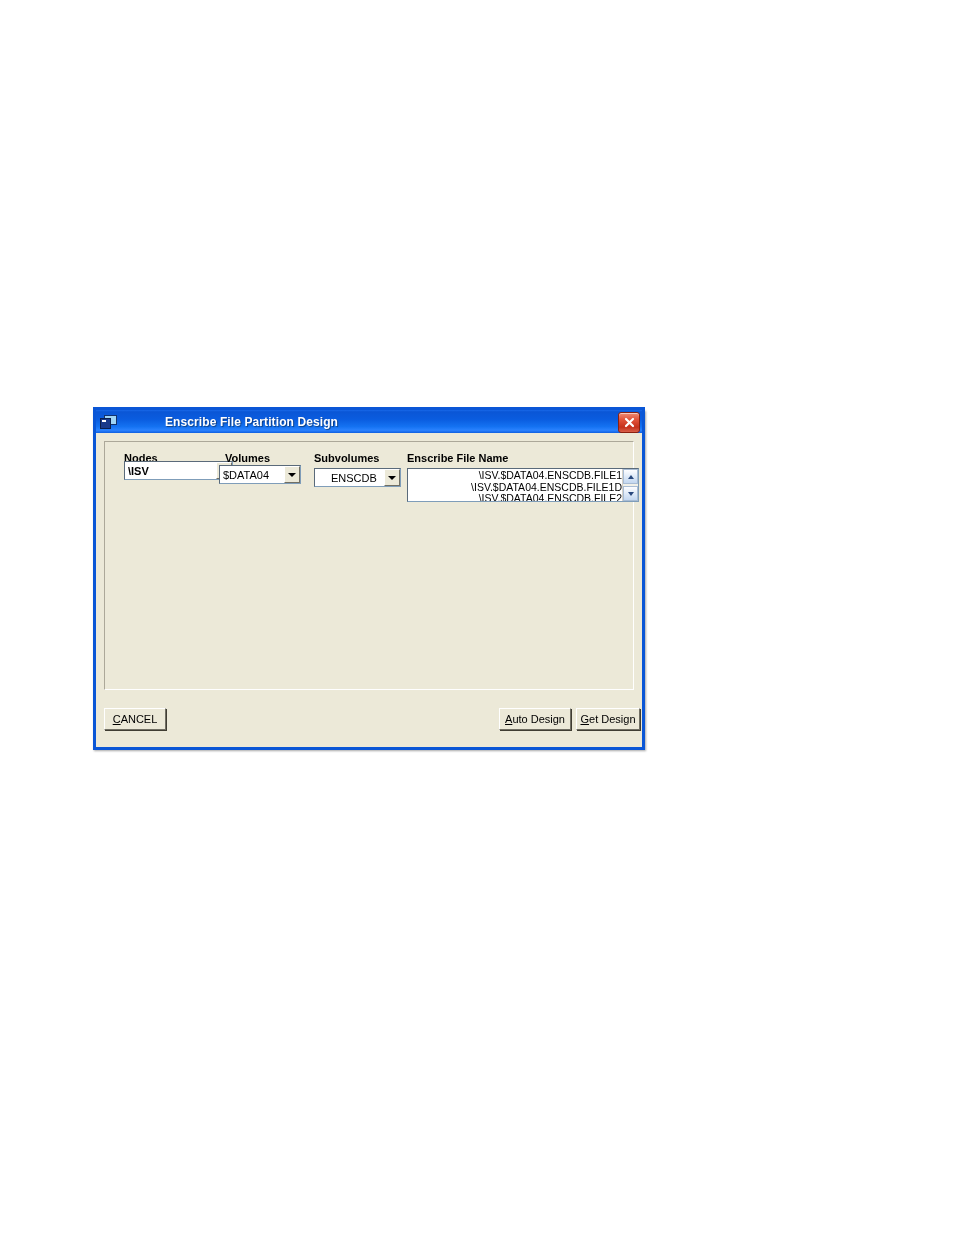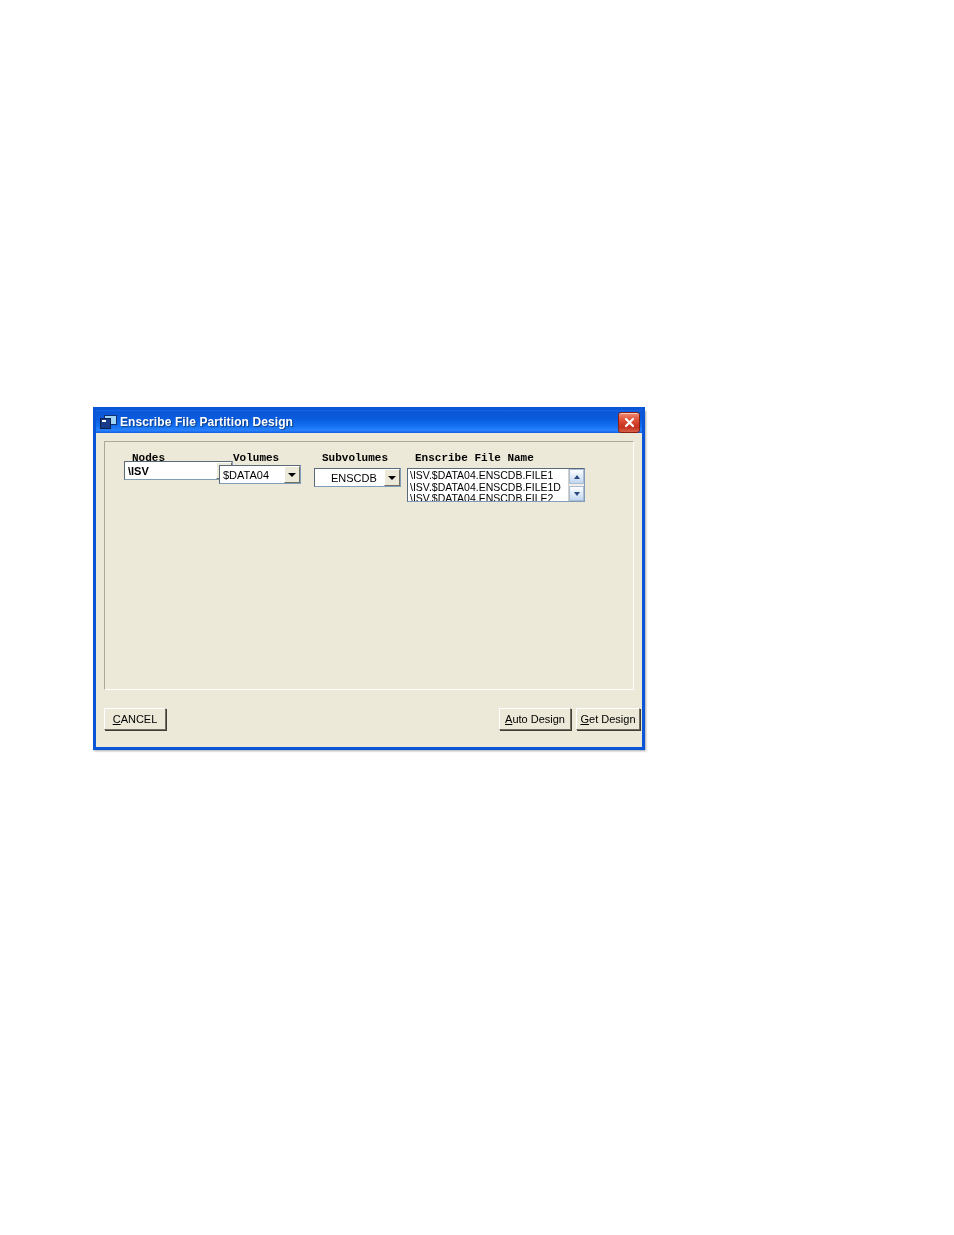--- a/index.html
+++ b/index.html
@@ -36,20 +36,21 @@
         #1868e8 0%, #0a56d6 8%, #0a5cdf 40%, #1472f2 72%, #2a82ff 88%, #0f5fe0 100%);
     display: flex;
     align-items: center;
     padding: 0 2px 0 4px;
     position: relative;
     border-left: 3px solid #0a56d6;
     border-right: 3px solid #0a56d6;
     border-top: 3px solid #0a56d6;
     margin: -3px -3px 0 -3px;
     box-sizing: content-box;
+    gap: 45px;
   }
   .title-icon {
     width: 16px;
     height: 15px;
     margin-right: 4px;
     position: relative;
     flex: 0 0 auto;
   }
   .title-icon .sq-back {
     position: absolute;
@@ -118,22 +119,21 @@
     box-sizing: border-box;
   }
 
   
   .fld-label {
     position: absolute;
     font-size: 11px;
     font-weight: bold;
     color: #000000;
     white-space: nowrap;
-    font-family: Liberation Mono, monospace;
-    margin-left: 8px;
+    font-family: Liberation Sans, sans-serif;
   }
 
   
   .combo {
     position: absolute;
     height: 19px;
     background: #ffffff;
     border: 1px solid #7f9db9;
     border-top-color: #5a6a7a;
     border-left-color: #5a6a7a;
@@ -340,21 +340,21 @@
 
       <div class="fld-label" style="left:208px; top:9px;">Subvolumes</div>
       <div class="combo" style="left:208px; top:25px; width:87px;padding-left:13px;">
         <span class="combo-text">ENSCDB</span>
         <span class="combo-arrow">
             <span class="tri-down"></span>
           </span>
       </div>
 
       <div class="fld-label" style="left:301px; top:9px;">Enscribe File Name</div>
-      <div class="listbox" style="left:301px; top:25px; width:178px; height:34px;">
+      <div class="listbox" style="left:301px; top:25px; width:232px; height:34px;text-align:right;">
         <div class="listbox-items">
           <div class="li">\ISV.$DATA04.ENSCDB.FILE1</div>
           <div class="li">\ISV.$DATA04.ENSCDB.FILE1D</div>
           <div class="li">\ISV.$DATA04.ENSCDB.FILE2</div>
         </div>
         <div class="vscroll">
           <div class="sb-btn up">
               <span class="chev"></span>
             </div>
           <div class="sb-btn down">

